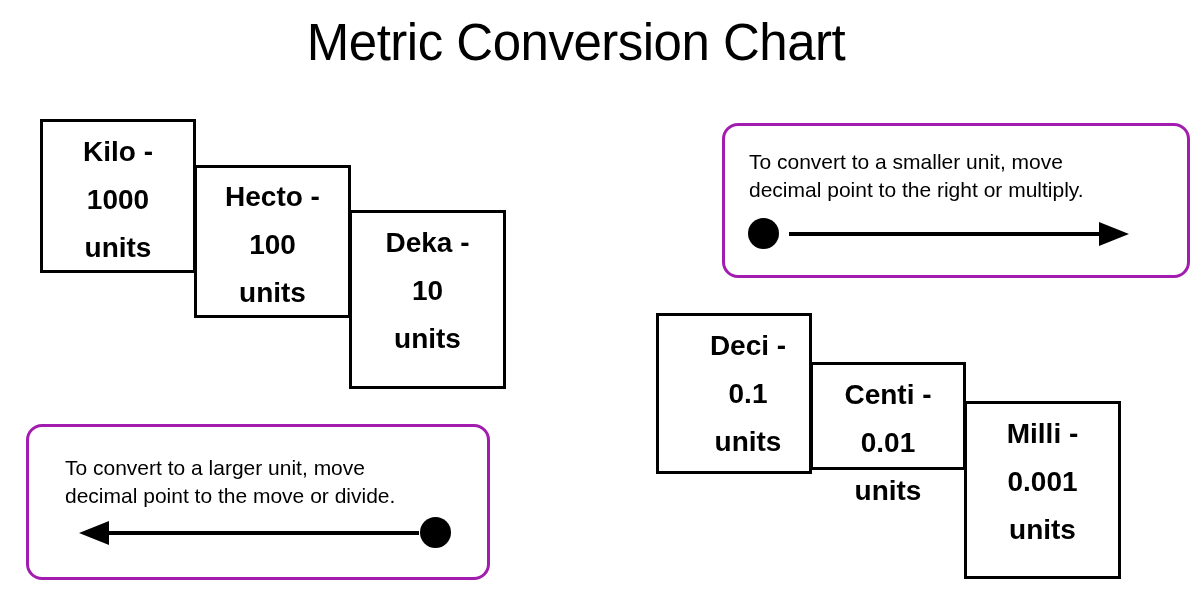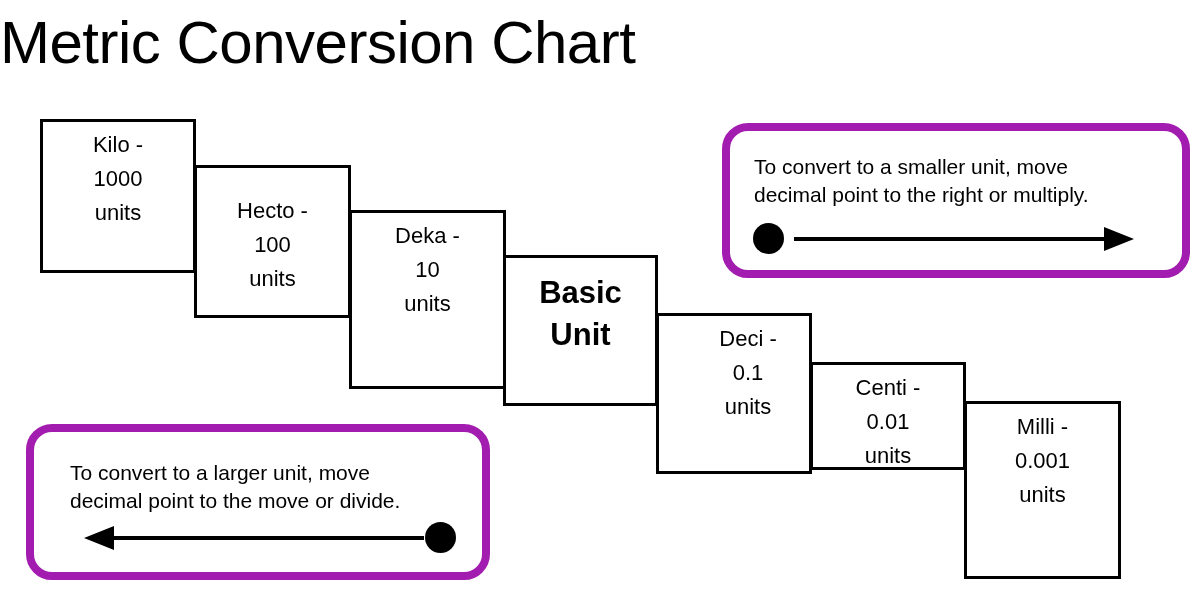--- a/index.html
+++ b/index.html
@@ -18,61 +18,61 @@
     overflow: hidden;
     background: #ffffff;
   }
 
   
   #chart-title {
     position: absolute;
     left: 0;
     top: 4px;
     width: 1152px;
-    text-align: left;
-    font-size: 60px;
+    text-align: center;
+    font-size: 51px;
     line-height: 78px;
     letter-spacing: -0.5px;
     font-weight: 400;
     white-space: nowrap;
   }
 
   
   .unit-box {
     position: absolute;
     box-sizing: border-box;
     border: 3px solid #000000;
     background: #ffffff;
     display: flex;
     align-items: flex-start;
     justify-content: center;
     padding-top: 6px;
   }
   .unit-label {
-    font-size: 22px;
-    line-height: 34px;
+    font-size: 28px;
+    line-height: 48px;
     text-align: center;
     white-space: pre-line;
-    font-weight: 400;
+    font-weight: 700;
   }
   .unit-box.basic .unit-label {
     font-size: 31px;
     line-height: 42px;
     font-weight: bold;
   }
   .unit-box.basic {
     padding-top: 14px;
   }
 
   
   .callout {
     position: absolute;
     box-sizing: border-box;
-    border: 8px solid #a21caf;
-    border-radius: 26px;
+    border: 3px solid #a21caf;
+    border-radius: 16px;
     background: #ffffff;
   }
   .callout-text {
     position: absolute;
     font-size: 21px;
     line-height: 28px;
     white-space: pre-line;
     font-weight: 400;
   }
   .arrow-svg {
@@ -104,24 +104,20 @@
 100
 units</div>
   </div>
 
   <div class="unit-box" style="left:349px; top:210px; width:157px; height:179px;">
     <div class="unit-label">Deka -
 10
 units</div>
   </div>
 
-  <div class="unit-box basic" style="left:503px; top:255px; width:155px; height:151px;">
-    <div class="unit-label">Basic
-Unit</div>
-  </div>
 
   <div class="unit-box" style="left:656px; top:313px; width:156px; height:161px;padding-left:28px;">
     <div class="unit-label">Deci -
 0.1
 units</div>
   </div>
 
   <div class="unit-box" style="left:810px; top:362px; width:156px; height:108px;">
     <div class="unit-label">Centi -
 0.01

